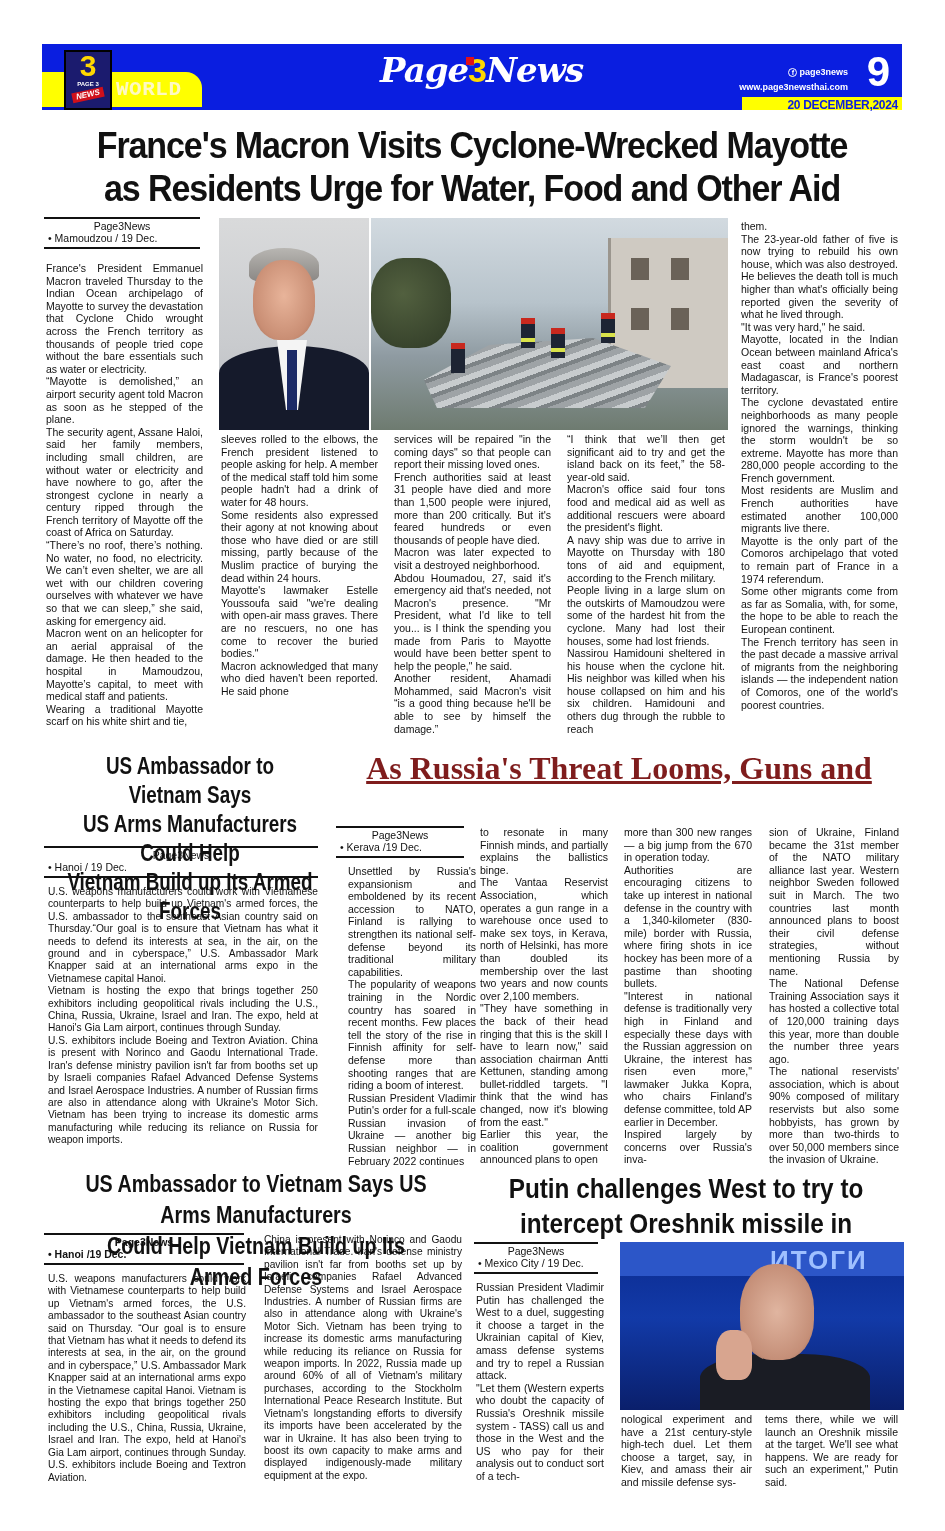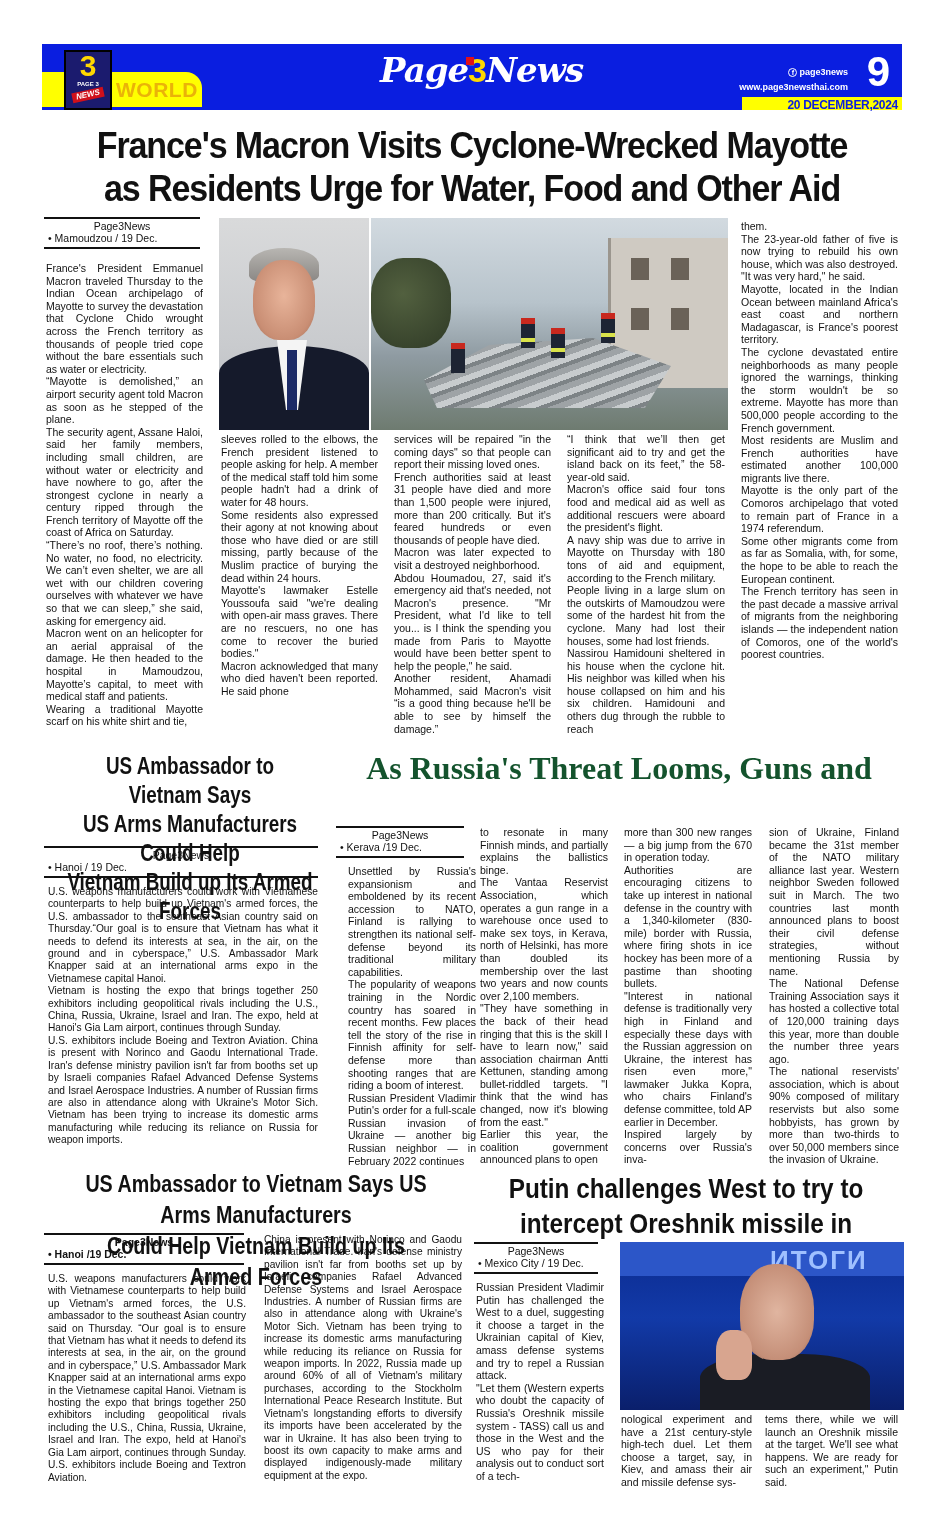--- a/index.html
+++ b/index.html
@@ -6,35 +6,35 @@
   html, body { width: 945px; height: 1531px; background: #ffffff; overflow: hidden; }
   body { font-family: "Liberation Sans", sans-serif; color: #111; position: relative; }
 
   
   .masthead { position: absolute; left: 42px; top: 44px; width: 860px; height: 66px; background: #0a1ee0; border-bottom: 3px solid #0a1ee0; }
   .logo-box { position: absolute; left: 22px; top: 6px; width: 48px; height: 60px; background: #1b1b6e; border: 2px solid #000; text-align: center; color: #fff; z-index: 3; }
   .logo-3 { display:block; font-family: "Liberation Sans", sans-serif; font-weight: 900; font-size: 30px; line-height: 28px; color: #ffd800; }
   .logo-sub { display:block; font-size: 6px; font-weight: bold; color:#fff; line-height: 8px; }
   .logo-news { display:block; font-size: 8px; font-style: italic; font-weight: bold; color:#fff; background:#d0101b; margin: 2px 6px 0; line-height: 10px; transform: rotate(-12deg); }
   .world-tab { position: absolute; left: 0; top: 28px; width: 160px; height: 35px; background: #ffff00; border-top-right-radius: 16px; }
-  .world-label { position: absolute; left: 74px; top: 34px; font-family: Liberation Sans, sans-serif; font-weight: bold; font-size: 21px; color: #eab308; letter-spacing: 0.5px; }
+  .world-label { position: absolute; left: 74px; top: 34px; font-family: Liberation Mono, monospace; font-weight: bold; font-size: 21px; color: #fef9c3; letter-spacing: 0.5px; }
   .brand { position: absolute; left: 338px; top: 6px; font-family: "DejaVu Serif", serif; font-weight: bold; font-size: 34px; color: #fff; letter-spacing: -1px; font-style: italic; }
   .brand .three { color: #ffd800; font-style: normal; font-family: "Liberation Sans", sans-serif; font-weight: 900; position: relative; }
   .brand .three::before { content:""; position:absolute; left:-2px; top:6px; width:8px; height:8px; background:#e0101b; }
   .date-bar { position: absolute; left: 700px; top: 53px; width: 160px; height: 13px; background: #ffff00; }
   .date-text { position: absolute; right: 4px; top: 54px; font-weight: bold; font-size: 12px; color: #0a1ee0; letter-spacing: -0.3px; }
   .fb { position: absolute; right: 54px; top: 23px; font-size: 9px; color: #fff; font-weight: bold; }
   .fb-icon { display:inline-block; width:9px; height:9px; border-radius:50%; border:1px solid #fff; font-size:7px; line-height:7px; text-align:center; margin-right:2px; }
   .web { position: absolute; right: 54px; top: 38px; font-size: 9px; color: #fff; font-weight: bold; }
   .page-num { position: absolute; right: 12px; top: 6px; font-weight: 900; font-size: 42px; color: #fff; line-height: 44px; }
 
   
   .headline-main { position: absolute; left: 42px; top: 124px; width: 860px; text-align: center; font-family: "Liberation Sans", sans-serif; font-weight: bold; font-size: 37px; line-height: 43px; letter-spacing: -1.2px; transform: scaleX(0.92); transform-origin: center top; }
   .hl-condensed { font-family: "Liberation Sans", sans-serif; font-weight: bold; text-align: center; color: #111; transform: scaleX(0.82); transform-origin: center top; }
-  .hl-serif { font-family: "Liberation Serif", serif; font-weight: bold; text-align: center; color: #14532d; }
+  .hl-serif { font-family: "Liberation Serif", serif; font-weight: bold; text-align: center; color: #7f1d1d; text-decoration: underline; }
 
   
   .byline { border-top: 2px solid #111; border-bottom: 2px solid #111; padding: 1px 0 3px; font-size: 10.5px; }
   .byline .src { display:block; text-align:center; }
   .byline .loc { display:block; padding-left: 4px; }
   .byline .loc::before { content: "• "; }
 
   
   .col { position: absolute; font-size: 10.5px; line-height: 12.6px; text-align: justify; color: #111; }
   .col p { margin: 0; }
@@ -148,23 +148,24 @@
   <p>“I think that we’ll then get significant aid to try and get the island back on its feet,” the 58-year-old said.</p>
   <p>Macron's office said four tons food and medical aid as well as additional rescuers were aboard the president's flight.</p>
   <p>A navy ship was due to arrive in Mayotte on Thursday with 180 tons of aid and equipment, according to the French military.</p>
   <p>People living in a large slum on the outskirts of Mamoudzou were some of the hardest hit from the cyclone. Many had lost their houses, some had lost friends.</p>
   <p>Nassirou Hamidouni sheltered in his house when the cyclone hit. His neighbor was killed when his house collapsed on him and his six children. Hamidouni and others dug through the rubble to reach</p>
 </div>
 
 <div class="col" style="left:741px; top:220px; width:157px;">
   <p>them.</p>
   <p>The 23-year-old father of five is now trying to rebuild his own house, which was also destroyed.</p>
+  <p>He believes the death toll is much higher than what's officially being reported given the severity of what he lived through.</p>
   <p>"It was very hard," he said.</p>
   <p>Mayotte, located in the Indian Ocean between mainland Africa's east coast and northern Madagascar, is France's poorest territory.</p>
-  <p>The cyclone devastated entire neighborhoods as many people ignored the warnings, thinking the storm wouldn't be so extreme. Mayotte has more than 500,000 people according to the French government.</p>
+  <p>The cyclone devastated entire neighborhoods as many people ignored the warnings, thinking the storm wouldn't be so extreme. Mayotte has more than 280,000 people according to the French government.</p>
   <p>Most residents are Muslim and French authorities have estimated another 100,000 migrants live there.</p>
   <p>Mayotte is the only part of the Comoros archipelago that voted to remain part of France in a 1974 referendum.</p>
   <p>Some other migrants come from as far as Somalia, with, for some, the hope to be able to reach the European continent.</p>
   <p>The French territory has seen in the past decade a massive arrival of migrants from the neighboring islands — the independent nation of Comoros, one of the world's poorest countries.</p>
 </div>
 
 <div class="hl-condensed" style="position:absolute; left:40px; top:752px; width:300px; font-size:23px; line-height:29px;">
   <div>US Ambassador to Vietnam Says</div>
   <div>US Arms Manufacturers Could Help</div>
   <div>Vietnam Build up Its Armed Forces</div>

